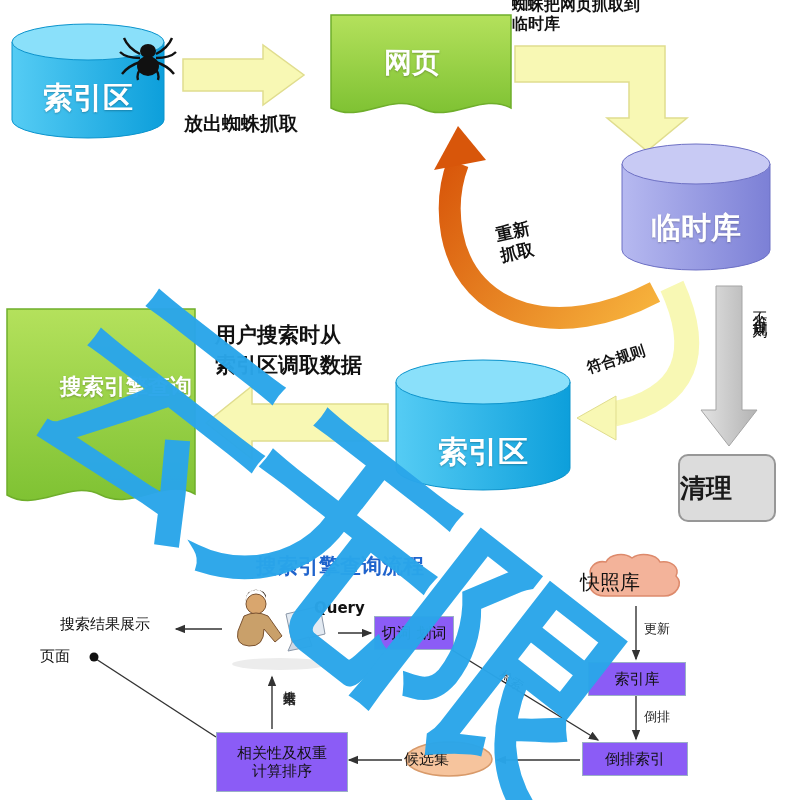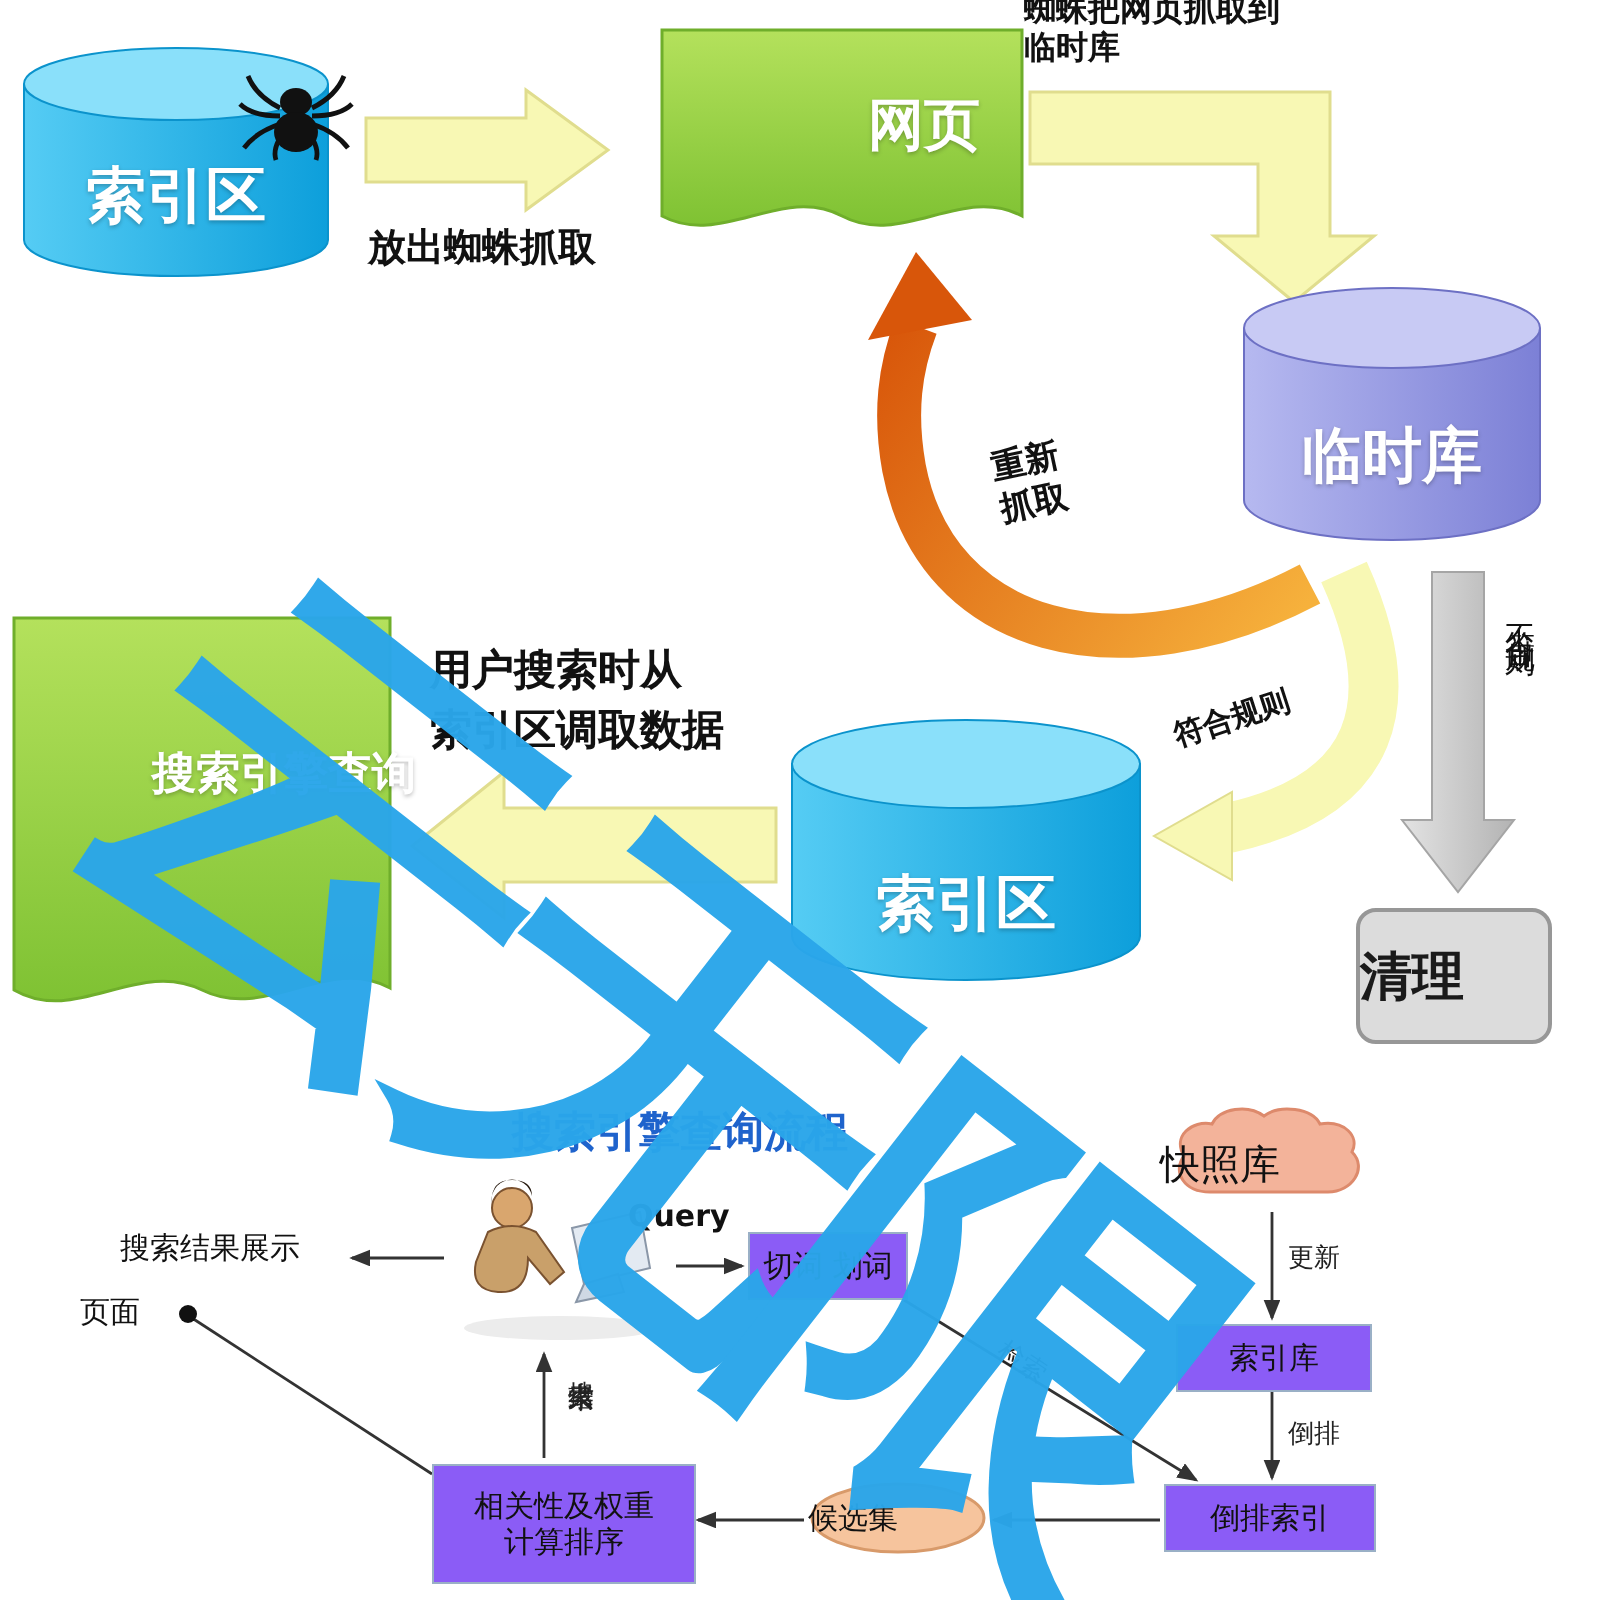--- a/index.html
+++ b/index.html
@@ -2,21 +2,21 @@
 <html><head>
 <meta charset="utf-8">
 <style>
   html,body{margin:0;padding:0;background:#fff;}
   #canvas{position:relative;width:800px;height:800px;background:#fff;overflow:hidden;
           font-family:"DejaVu Sans","Liberation Sans",sans-serif;}
   .abs{position:absolute;}
   .layer{position:absolute;left:0;top:0;width:800px;height:800px;pointer-events:none;}
   .cyl-label{position:absolute;left:0;width:100%;text-align:center;color:#fff;font-weight:bold;
              font-size:30px;text-shadow:0 1px 2px rgba(0,0,0,.25);}
-  .doc-label{position:absolute;left:0;width:100%;text-align:center;color:#fff;font-weight:bold;
+  .doc-label{position:absolute;left:13px;width:100%;color:#fff;font-weight:bold;
              text-shadow:0 1px 2px rgba(0,0,0,.25);padding-left:41px;}
   .blk{color:#111;font-weight:bold;}
   .note{color:#111;font-weight:bold;font-size:21px;line-height:30px;}
   .smalllbl{color:#222;font-size:13px;}
   .fbox{position:absolute;background:#8b5cf6;border:1px solid #9ab0c6;display:flex;
         align-items:center;justify-content:center;font-size:15px;color:#111;text-align:center;line-height:18px;}
   .vert{writing-mode:vertical-rl;letter-spacing:3px;}
   #cleanup-box{position:absolute;left:678px;top:454px;width:94px;height:64px;background:#dcdcdc;
         border:2px solid #979797;border-radius:10px;display:flex;align-items:center;
         font-size:26px;font-weight:bold;color:#1a1a1a;}

